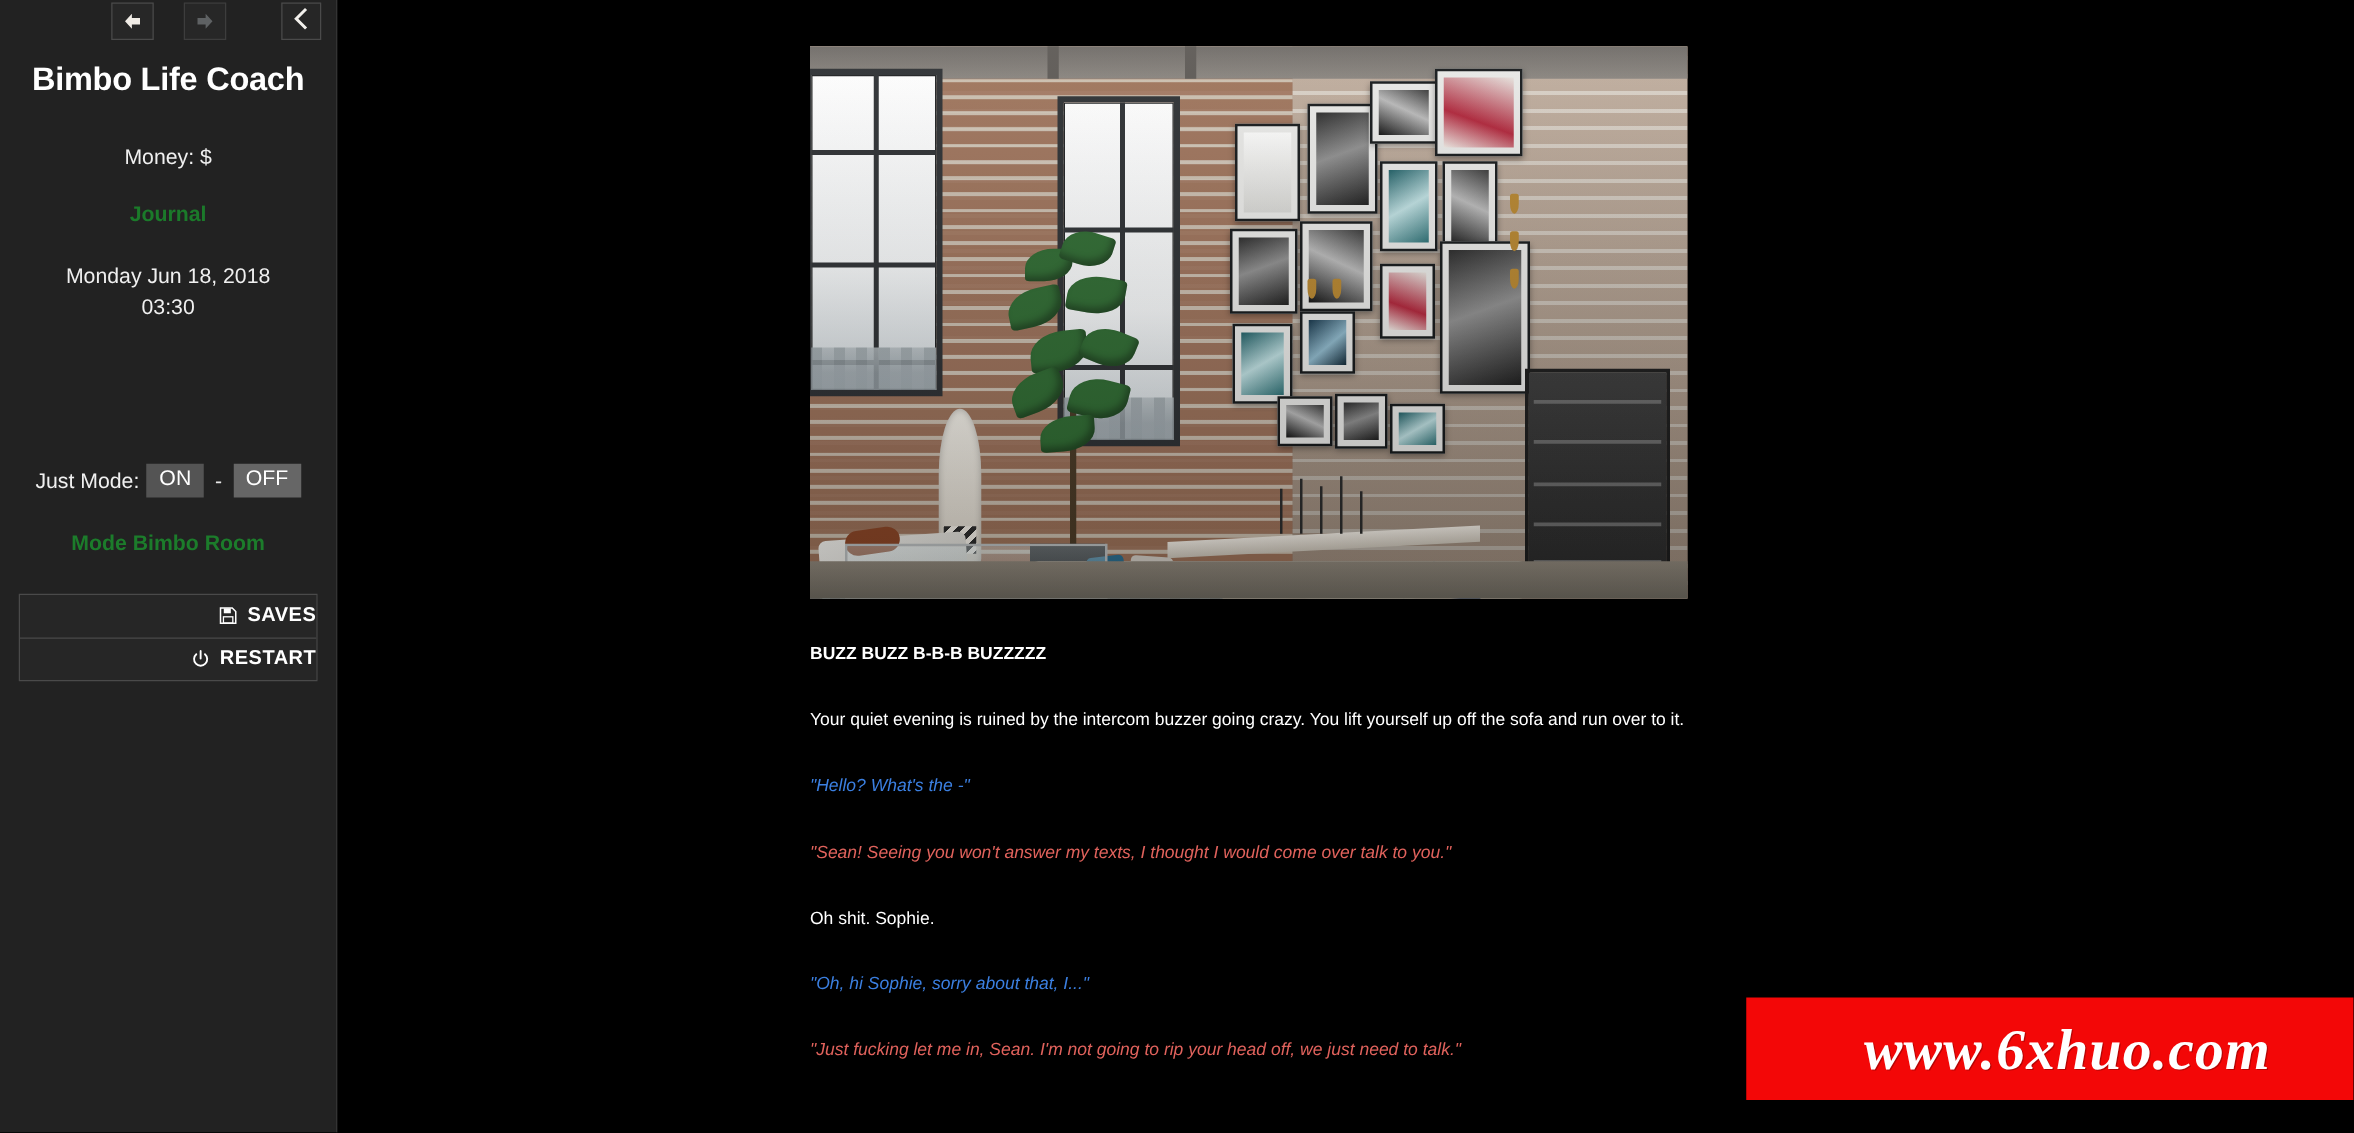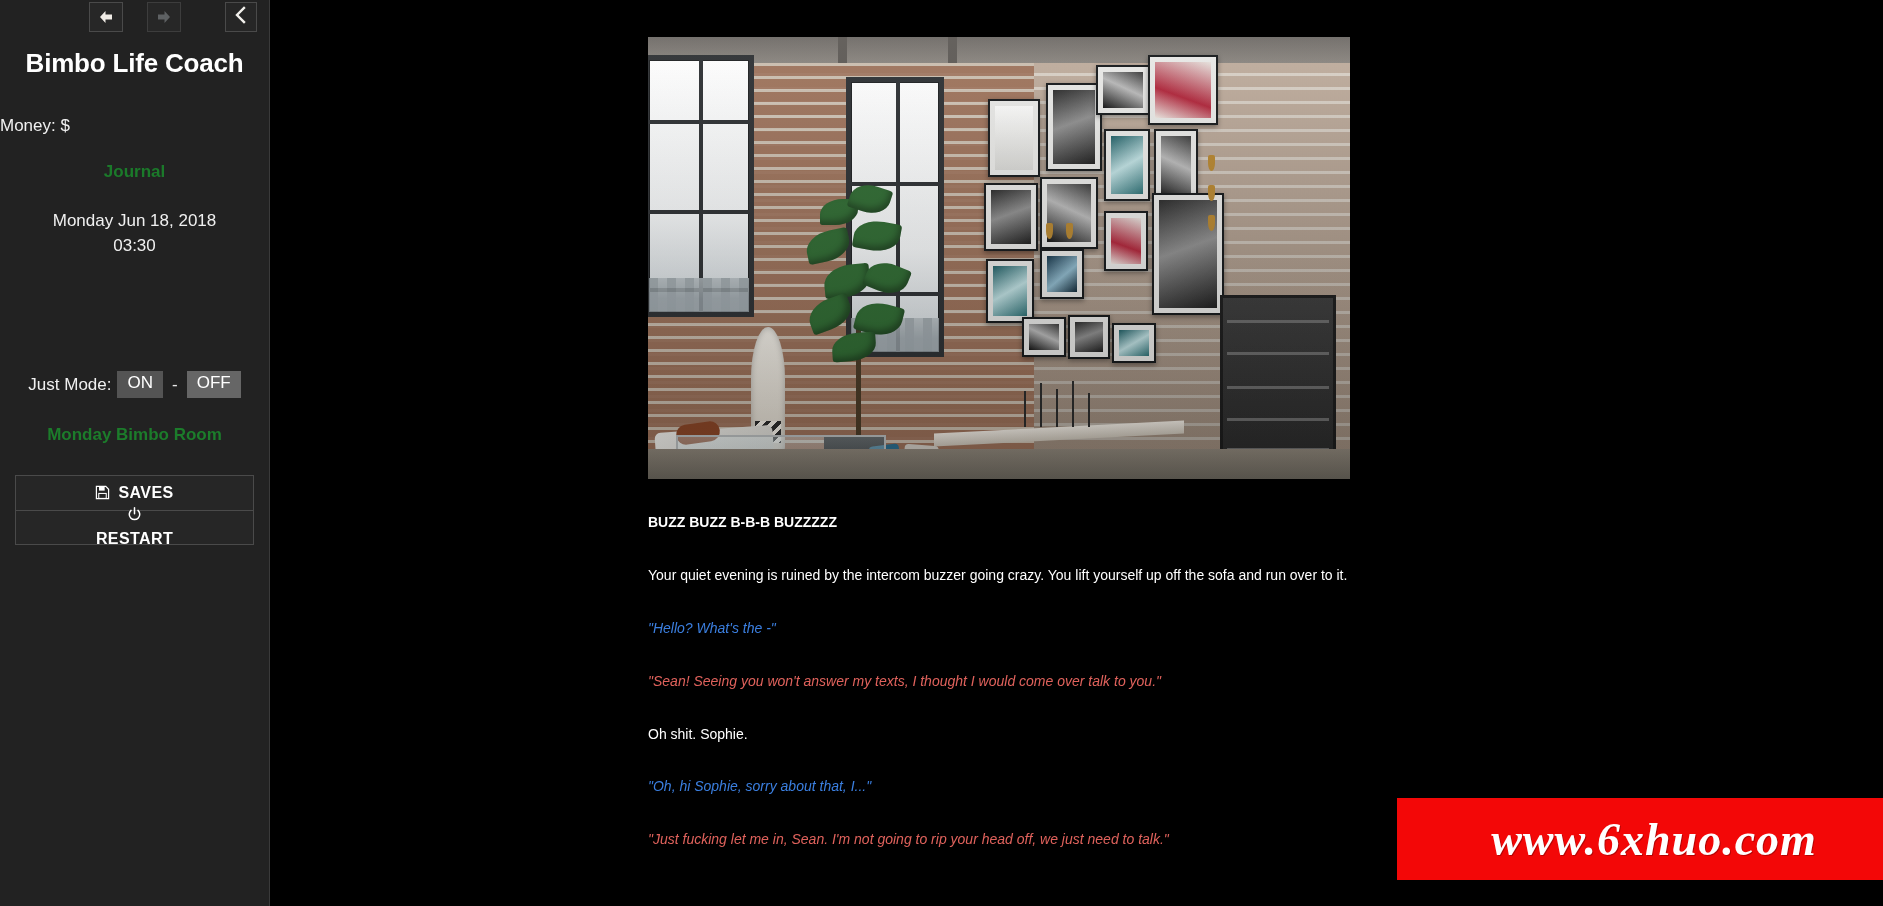--- a/index.html
+++ b/index.html
@@ -42,21 +42,21 @@
   }
 
   .game-title{
     text-align:center;
     font-size:26px; font-weight:bold;
     color:#ffffff;
     margin-top:14px;
     letter-spacing:-0.2px;
   }
   .money{
-    text-align:left;
+    text-align:center;
     font-size:17px;
     color:#f0f0f0;
     margin-top:37px;
   }
   .journal-link{
     display:block; text-align:center;
     font-size:17px; font-weight:bold;
     color:#1b7a2a;
     margin-top:26px;
     text-decoration:none;
@@ -94,30 +94,30 @@
     margin-top:27px;
     text-decoration:none;
     cursor:pointer;
   }
 
   .btn-stack{
     margin:30px 15px 0 15px;
     border:1px solid #4a4a4a;
   }
   .stack-btn{
-    display:flex; align-items:center; justify-content:center;
+    display:flex; align-items:center; justify-content:flex-end;
     gap:8px;
     height:34px;
     background:#262626;
     color:#ffffff;
     font-size:16px; font-weight:bold;
     letter-spacing:0.4px;
     cursor:pointer;
   }
-  .stack-btn + .stack-btn{ border-top:1px solid #4a4a4a;flex-direction:column; }
+  .stack-btn + .stack-btn{ border-top:1px solid #4a4a4a; }
   .stack-btn svg{ display:block; }
 
   
   .main{
     flex:1 1 auto; height:906px; background:#000000;
     position:relative; overflow:hidden;
   }
   .story-wrap{
     position:absolute;
     left:378px; top:37px;
@@ -350,21 +350,21 @@
       <div>03:30</div>
     </div>
 
     <div class="darkmode-row">
       <span class="dm-label">Just Mode:</span>
       <span class="dm-btn on">ON</span>
       <span class="dm-sep">-</span>
       <span class="dm-btn off">OFF</span>
     </div>
 
-    <a class="visit-room" href="#">Monday Bimbo Room</a>
+    <a class="visit-room" href="#">Mode Bimbo Room</a>
 
     <div class="btn-stack">
       <div class="stack-btn">
         <span>
           <svg width="15" height="15" viewBox="0 0 16 16">
             <path d="M1.5 1.5 H11.5 L14.5 4.5 V14.5 H1.5 Z" fill="none" stroke="#ffffff" stroke-width="1.3"></path>
             <rect x="4.3" y="1.8" width="6" height="4.2" fill="#ffffff"></rect>
             <rect x="4" y="9" width="8" height="5.3" fill="none" stroke="#ffffff" stroke-width="1.1"></rect>
           </svg>
         </span>

